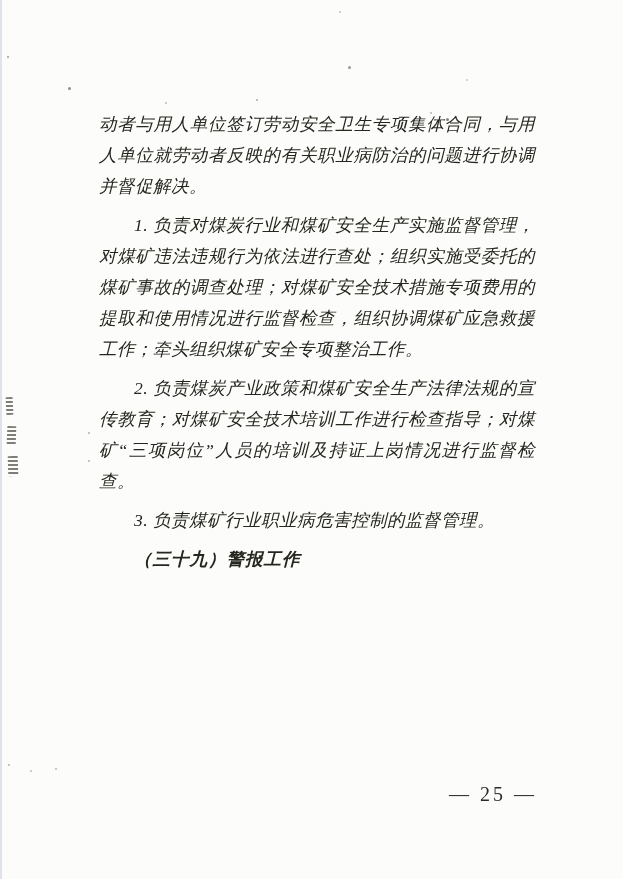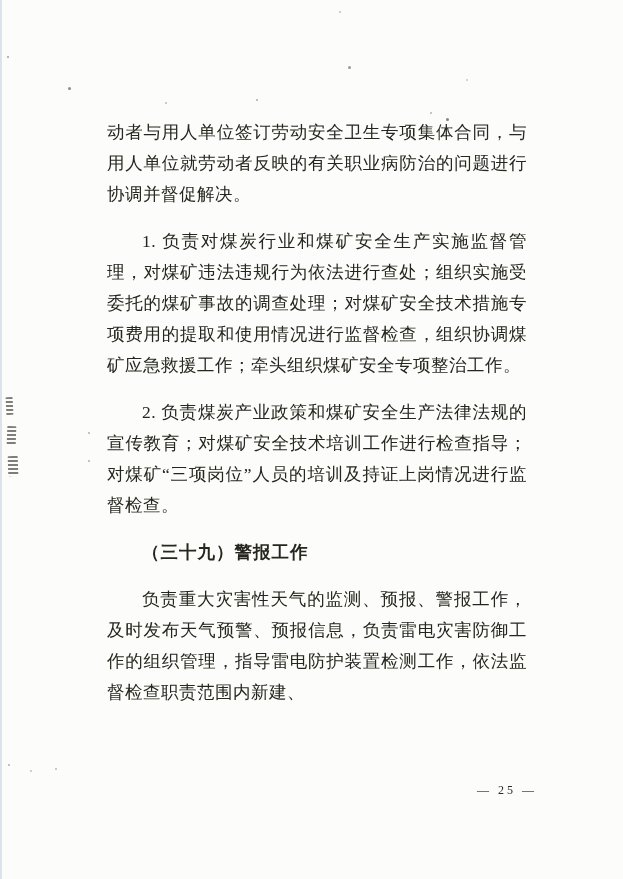--- a/index.html
+++ b/index.html
@@ -27,36 +27,37 @@
     position: absolute;
     left: 91px;
     top: 101px;
     width: 452px;
     font-size: 17.5px;
     line-height: 31px;
     letter-spacing: 0.5px;
     text-align: justify;
   }
   .content p {
-    margin: 16px;
+    margin: 8px;
     text-indent: 2em;
+    font-style: italic;
   }
   .content p.cont {
     text-indent: 0;
   }
   .content p.heading {
     font-weight: 700;
     text-indent: 2em;
     letter-spacing: 1px;
   }
   .footer-page-number {
     position: absolute;
     top: 783px;
     right: 86px;
-    font-size: 12px;
+    font-size: 20px;
     letter-spacing: 3px;
     color: #2a2a26;
   }
   
   .smudge {
     position: absolute;
     opacity: 0.75;
     background: repeating-linear-gradient(180deg, #55544e 0 2px, rgba(0,0,0,0) 2px 4px);
     border-radius: 1px;
   }
@@ -85,22 +86,22 @@
 </style>
 </head>
 <body>
 
 <div class="scan-edge"></div>
 
 <div class="content">
   <p class="cont">动者与用人单位签订劳动安全卫生专项集体合同，与用人单位就劳动者反映的有关职业病防治的问题进行协调并督促解决。</p>
   <p>1. 负责对煤炭行业和煤矿安全生产实施监督管理，对煤矿违法违规行为依法进行查处；组织实施受委托的煤矿事故的调查处理；对煤矿安全技术措施专项费用的提取和使用情况进行监督检查，组织协调煤矿应急救援工作；牵头组织煤矿安全专项整治工作。</p>
   <p>2. 负责煤炭产业政策和煤矿安全生产法律法规的宣传教育；对煤矿安全技术培训工作进行检查指导；对煤矿“三项岗位”人员的培训及持证上岗情况进行监督检查。</p>
+  <p>3. 负责煤矿行业职业病危害控制的监督管理。</p>
   <p class="heading">（三十九）警报工作</p>
-  <p>负责重大灾害性天气的监测、预报、警报工作，及时发布天气预警、预报信息，负责雷电灾害防御工作的组织管理，指导雷电防护装置检测工作，依法监督检查职责范围内新建、</p>
 </div>
 
 <div class="footer-page-number">— 25 —</div>
 
 <div class="smudge smudge-a"></div>
 <div class="smudge smudge-b"></div>
 <div class="smudge smudge-c"></div>
 <div class="speck s1"></div>
 <div class="speck s2"></div>
 <div class="speck s3"></div>

